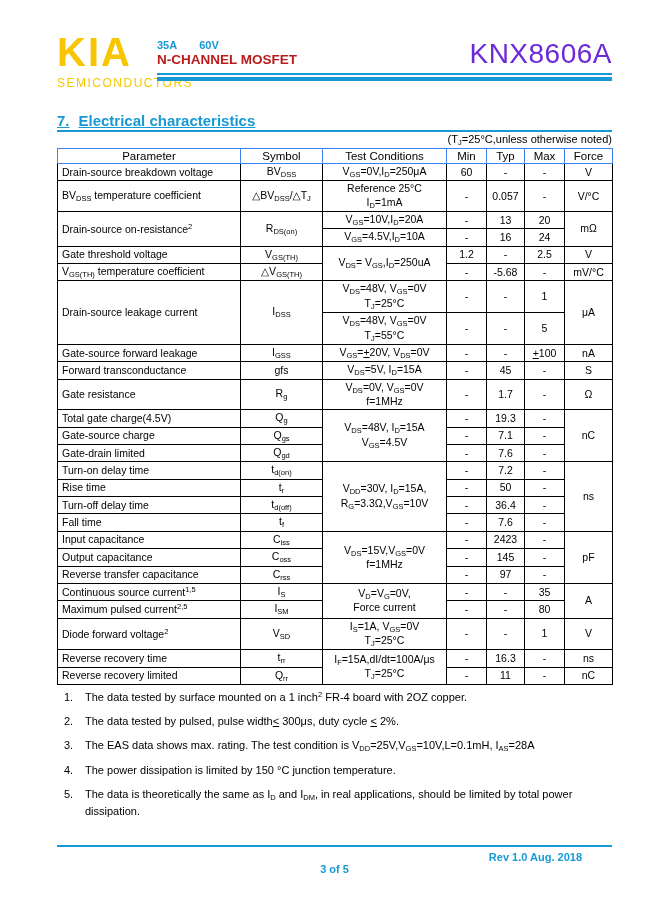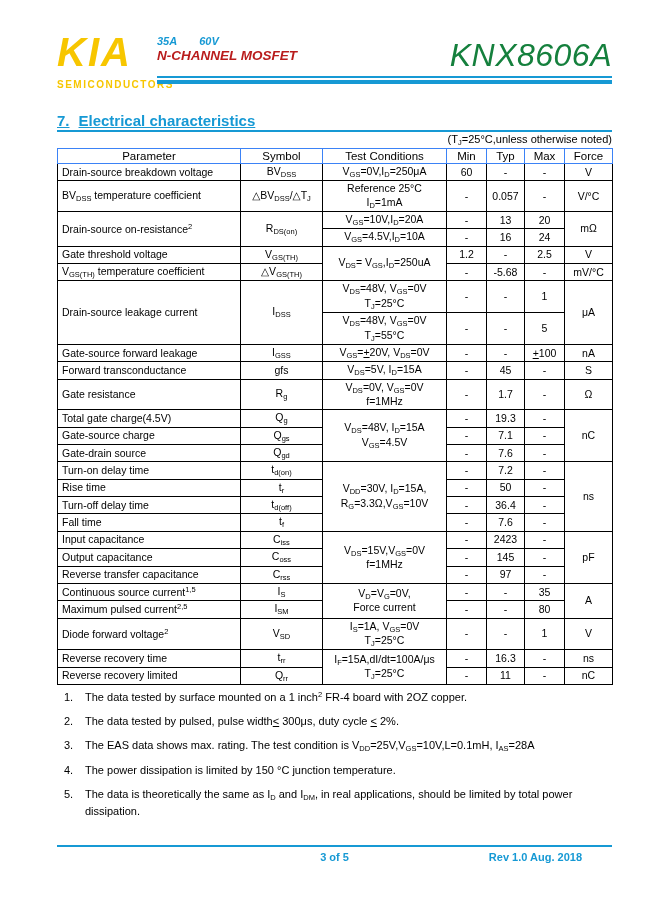--- a/index.html
+++ b/index.html
@@ -4,31 +4,31 @@
 <style>
   * { margin:0; padding:0; box-sizing:border-box; }
   body { background:#e8e8e8; font-family:"Liberation Sans", sans-serif; }
   .page {
     width:649px; height:917px; position:relative; background:#ffffff;
     margin:0 auto; color:#000; overflow:hidden;
   }
   .content { padding:33px 37px 0 57px; }
 
   
-  .header-top { display:flex; align-items:flex-start;font-style:italic; }
+  .header-top { display:flex; align-items:center; }
   .logo { width:95px; flex-shrink:0; font-size:40px; font-weight:bold;
           color:#F7C600; line-height:0.95; letter-spacing:2px; }
   .mid { margin-left:5px; padding-top:2px; }
   .rating { color:#1699D4; font-weight:bold; font-size:11px; }
   .rating .gap { display:inline-block; width:22px; }
   .devtype { color:#b91c1c; font-weight:bold; font-size:13.5px; margin-top:1px; }
-  .part { flex:1; text-align:right; color:#15803d; font-size:32px;
+  .part { flex:1; text-align:right; color:#6d28d9; font-size:28px;
           padding-top:4px; letter-spacing:0.5px; }
   .header-bottom { display:flex; align-items:flex-start; margin-top:2px; }
-  .logo-sub { width:100px; flex-shrink:0; font-size:10px; font-weight:bold;
+  .logo-sub { width:100px; flex-shrink:0; font-size:12px; font-weight:normal;
               color:#F7C600; letter-spacing:1.5px; padding-top:3px; }
   .rules { flex:1; }
   .rule-thin { height:2px; background:#1699D4; }
   .rule-thick { height:4px; background:#1699D4; margin-top:2px; }
 
   
   .section-heading { margin-top:22px; border-bottom:2px solid #1699D4;
                      color:#1699D4; font-weight:bold; font-size:15px;
                      padding-bottom:1px; }
   .section-heading span { text-decoration:underline; }
@@ -50,21 +50,21 @@
   .notes { margin-top:5px; font-size:11px; }
   .note-label { margin-bottom:5px; }
   .note-item { display:flex; margin:0 0 8px 7px; line-height:1.45; }
   .note-num { width:21px; flex-shrink:0; }
   .note-text { flex:1; }
 
   
   .footer { position:absolute; left:57px; right:37px; top:845px;
             border-top:2px solid #1699D4; color:#1699D4; font-weight:bold;
             font-size:11px; height:30px; }
-  .footer .page-num { position:absolute; left:50%; transform:translateX(-50%); top:4px; }
+  .footer .page-num { position:absolute; left:50%; transform:translateX(-50%); top:16px; }
   .footer .rev { position:absolute; right:30px; top:4px; }
 </style>
 </head>
 <body>
 
 <div class="page">
   <div class="content">
 
     <div class="header-top">
       <div class="logo">KIA</div>
@@ -214,21 +214,21 @@
             <td rowspan="3">nC</td>
           </tr>
           <tr>
             <td class="left">Gate-source charge</td>
             <td>Q<sub>gs</sub></td>
             <td>-</td>
             <td>7.1</td>
             <td>-</td>
           </tr>
           <tr>
-            <td class="left">Gate-drain source</td>
+            <td class="left">Gate-drain limited</td>
             <td>Q<sub>gd</sub></td>
             <td>-</td>
             <td>7.6</td>
             <td>-</td>
           </tr>
           <tr>
             <td class="left">Turn-on delay time</td>
             <td>t<sub>d(on)</sub></td>
             <td rowspan="4">V<sub>DD</sub>=30V, I<sub>D</sub>=15A,<br>R<sub>G</sub>=3.3Ω,V<sub>GS</sub>=10V</td>
             <td>-</td>

